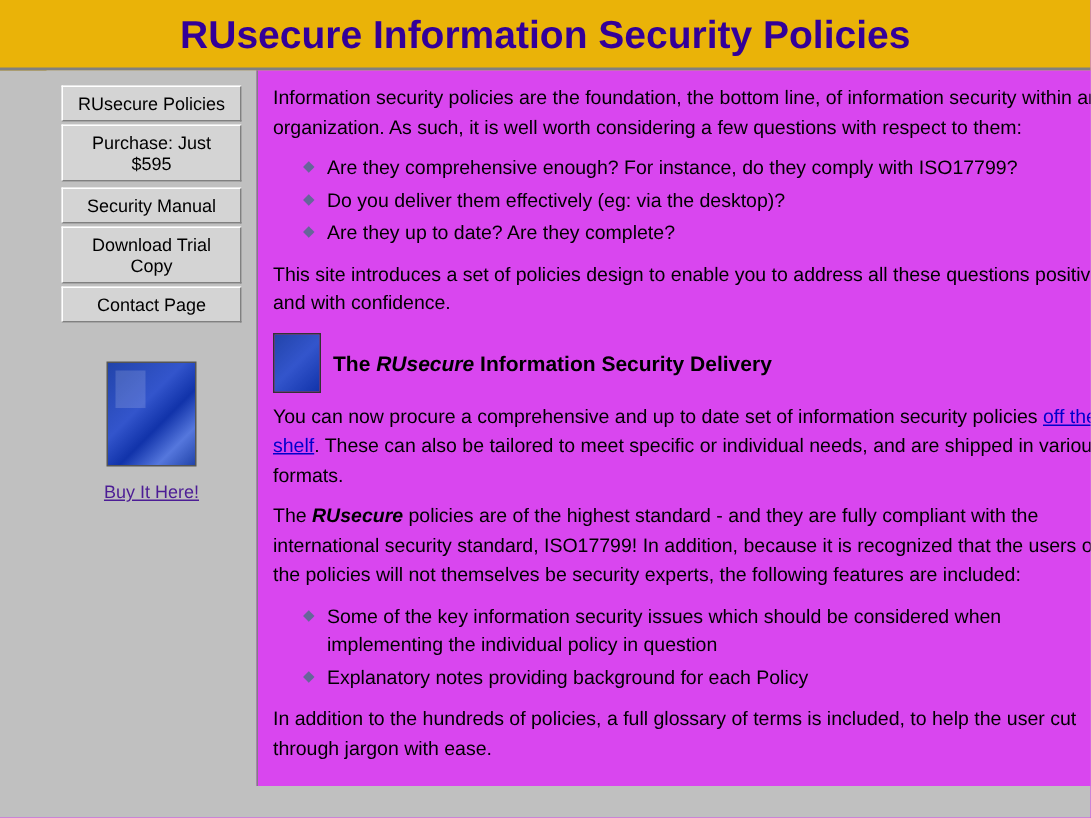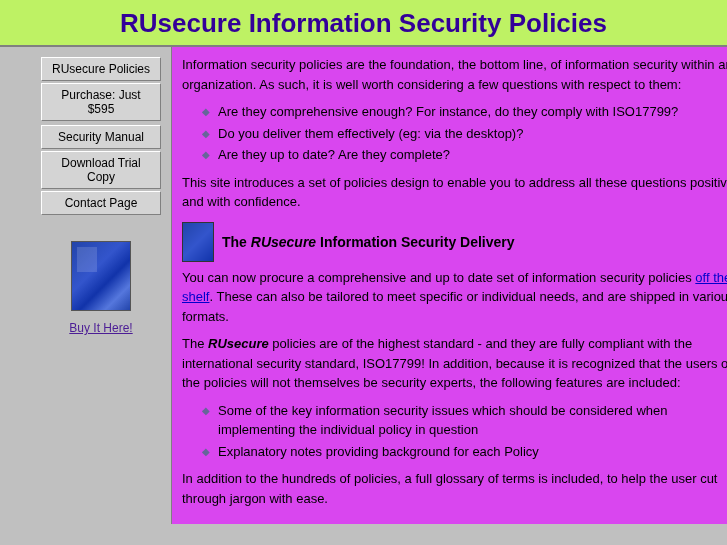--- a/index.html
+++ b/index.html
@@ -5,21 +5,21 @@
     * { margin: 0; padding: 0; box-sizing: border-box; }
     body {
       font-family: Arial, Helvetica, sans-serif;
       font-size: 13px;
       background: #c0c0c0;
       color: #000;
       width: 727px;
       min-height: 545px;
     }
     #header {
-      background: #bef264;
+      background: #eab308;
       border-bottom: 2px solid #808080;
       padding: 8px 10px 6px 10px;
       text-align: center;
     }
     #header h1 {
       font-size: 26px;
       color: #330099;
       font-weight: bold;
       font-family: Arial, sans-serif;
     }

